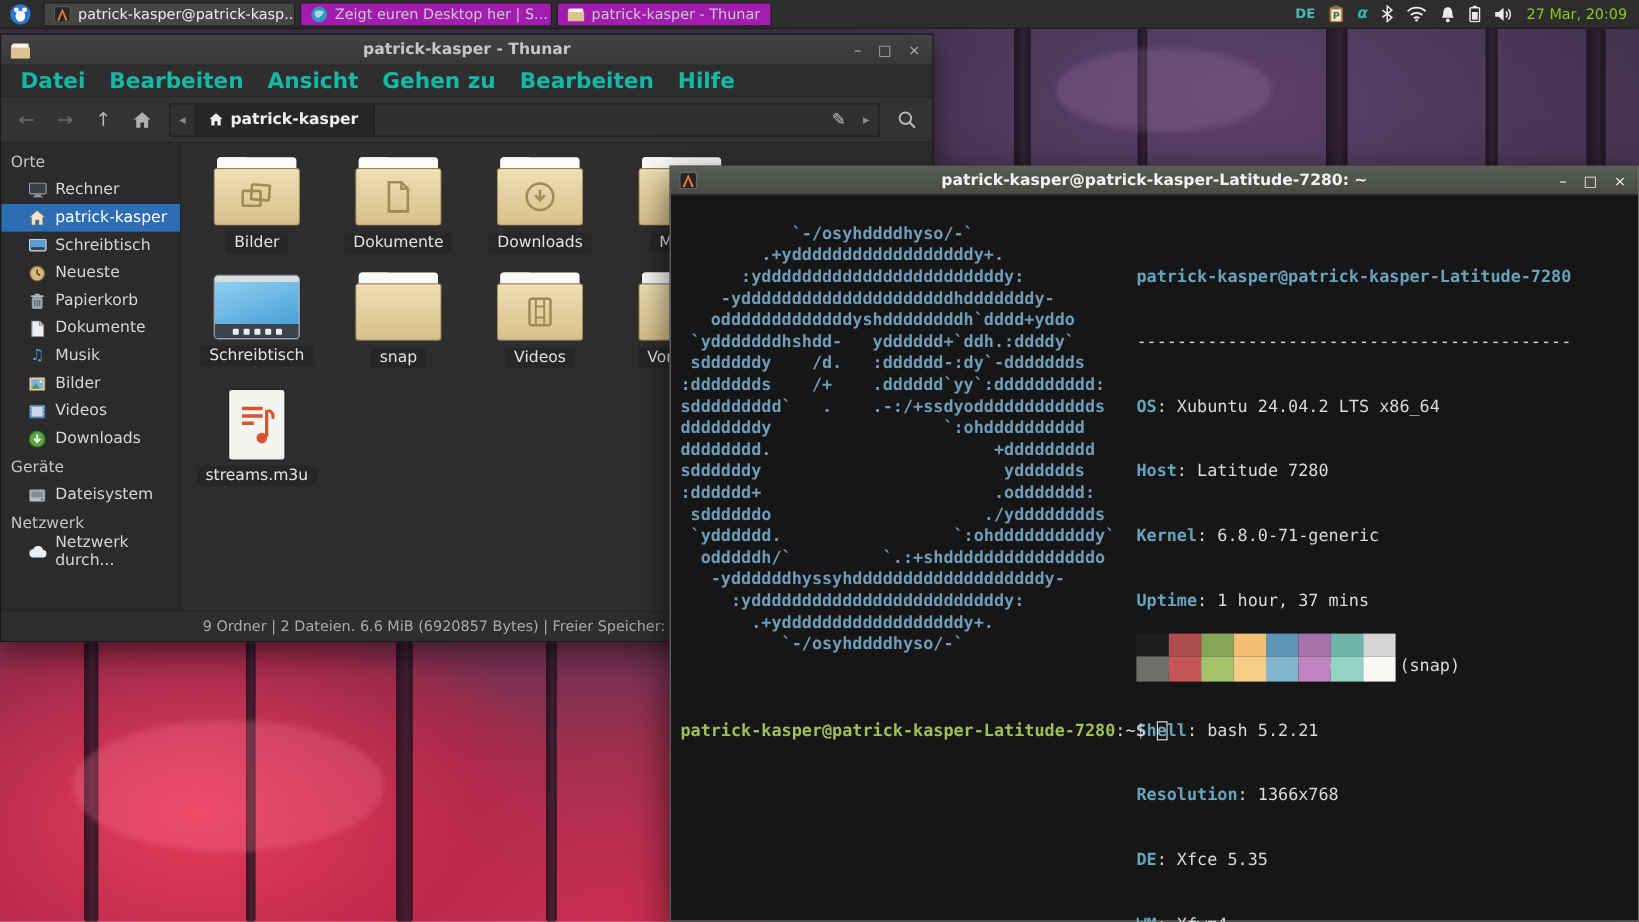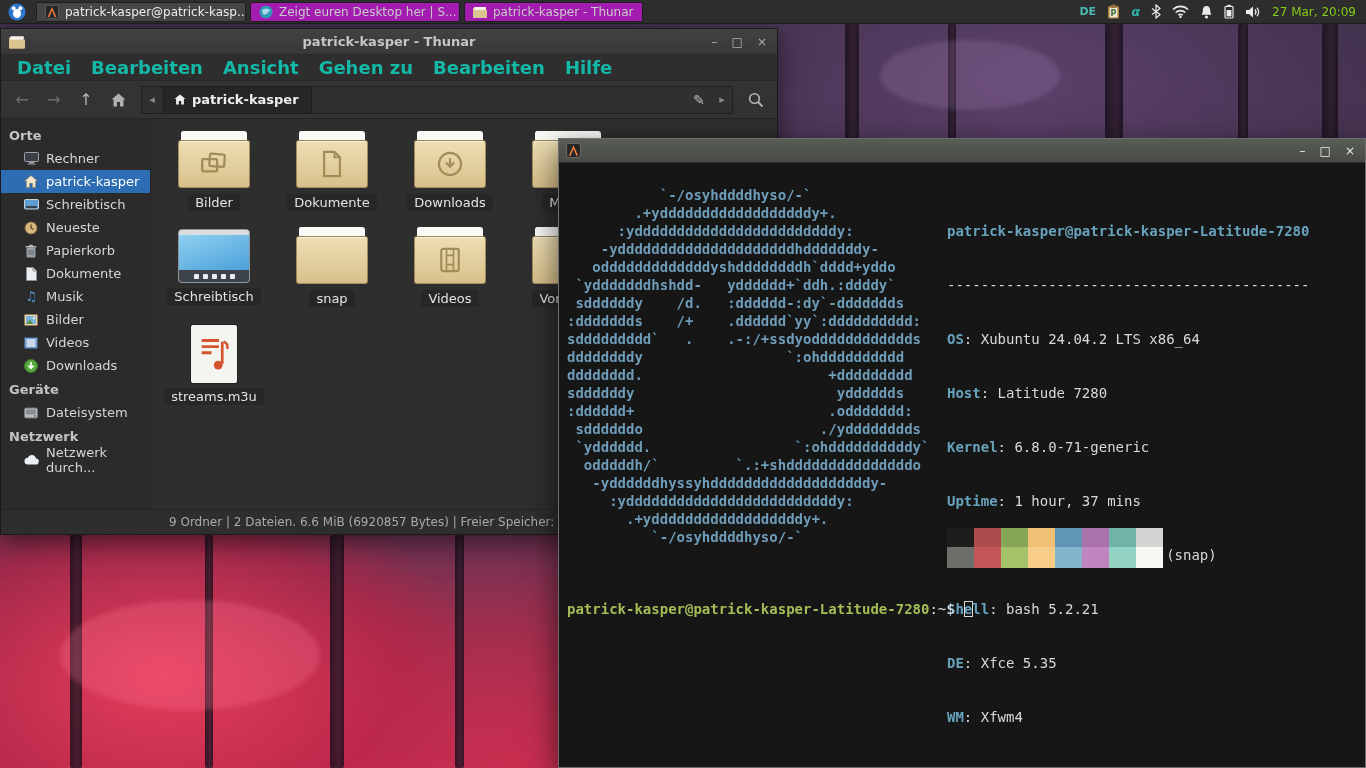--- a/index.html
+++ b/index.html
@@ -48,21 +48,21 @@
   .nav-btn.disabled { color:#6d6d6d; }
   #pathbar { flex:1; height:28px; margin:0 6px; background:#303030; border:1px solid #1e1e1e; border-radius:2px; display:flex; align-items:center; overflow:hidden; }
   .chev { width:20px; text-align:center; color:#8a8a8a; font-size:11px; }
   #crumb { height:26px; display:flex; align-items:center; gap:6px; background:#262626; border-right:1px solid #1e1e1e;
     padding:0 12px; color:#efefef; font-size:13px; font-weight:bold; }
   #pencil-btn { margin-left:auto; width:26px; text-align:center; color:#bdbdbd; font-size:14px; }
   #search-btn { width:30px; height:28px; display:flex; align-items:center; justify-content:center; }
 
   #t-content { flex:1; display:flex; overflow:hidden; }
   #t-sidebar { width:150px; background:#2b2b2b; border-right:1px solid #232323; padding-top:4px; font-size:13px; overflow:hidden; }
-  .sb-header { font-weight:bold; color:#c4c4c4; padding:5px 8px 4px 8px; }
+  .sb-header { font-weight:normal; color:#c4c4c4; padding:5px 8px 4px 8px; }
   .sb-item { display:flex; align-items:center; gap:7px; color:#d6d6d6; padding:3px 4px 3px 22px; height:23px; }
   .sb-item.selected { background:#2d6db4; color:#ffffff; }
   .sb-ico { width:16px; height:16px; display:flex; align-items:center; justify-content:center; flex:0 0 16px; }
 
   #t-files { flex:1; background:#2e2e2e; position:relative; }
   #files-grid { display:grid; grid-template-columns:repeat(4,118px); padding:12px 0 0 4px; }
   .fcell { width:118px; height:96px; display:flex; flex-direction:column; align-items:center; }
   .flabel { margin-top:5px; font-size:13px; color:#e2e2e2; padding:1px 7px; background:rgba(0,0,0,.15); border-radius:2px; white-space:nowrap; }
 
   .folder { width:74px; height:58px; position:relative; }
@@ -519,20 +519,21 @@
 </div>
 
 <div id="terminal">
   <div id="a-titlebar">
     <span style="margin-left:7px; display:flex; z-index:1;">
       <svg width="15" height="15" viewBox="0 0 14 14">
           <rect x="0.5" y="0.5" width="13" height="13" rx="2" fill="#262626" stroke="#666"></rect>
           <polygon points="7,2 11.4,12 9.6,12 7,5.4 4.4,12 2.6,12" fill="#ef7a3a"></polygon>
         </svg>
     </span>
+    <span id="a-title">patrick-kasper@patrick-kasper-Latitude-7280: ~</span>
     <div class="win-controls" style="z-index:1;">
       <span class="wc">–</span>
       <span class="wc">□</span>
       <span class="wc">×</span>
     </div>
   </div>
 
   <div id="term-body">
 
     <pre id="ascii-art">           `-/osyhddddhyso/-`
@@ -558,20 +559,21 @@
 
     <div id="nf-info">
       <div class="irow teal">patrick-kasper@patrick-kasper-Latitude-7280</div>
       <div class="irow" id="nf-sep">-------------------------------------------</div>
       <div class="irow"><span class="teal">OS</span><span class="ival">: Xubuntu 24.04.2 LTS x86_64</span></div>
       <div class="irow"><span class="teal">Host</span><span class="ival">: Latitude 7280</span></div>
       <div class="irow"><span class="teal">Kernel</span><span class="ival">: 6.8.0-71-generic</span></div>
       <div class="irow"><span class="teal">Uptime</span><span class="ival">: 1 hour, 37 mins</span></div>
       <div class="irow"><span class="teal">Packages</span><span class="ival">: 3125 (dpkg), 20 (snap)</span></div>
       <div class="irow"><span class="teal">Shell</span><span class="ival">: bash 5.2.21</span></div>
+      <div class="irow"><span class="teal">Resolution</span><span class="ival">: 1366x768</span></div>
       <div class="irow"><span class="teal">DE</span><span class="ival">: Xfce 5.35</span></div>
       <div class="irow"><span class="teal">WM</span><span class="ival">: Xfwm4</span></div>
       
       
       
       
       
       
       
     </div>

